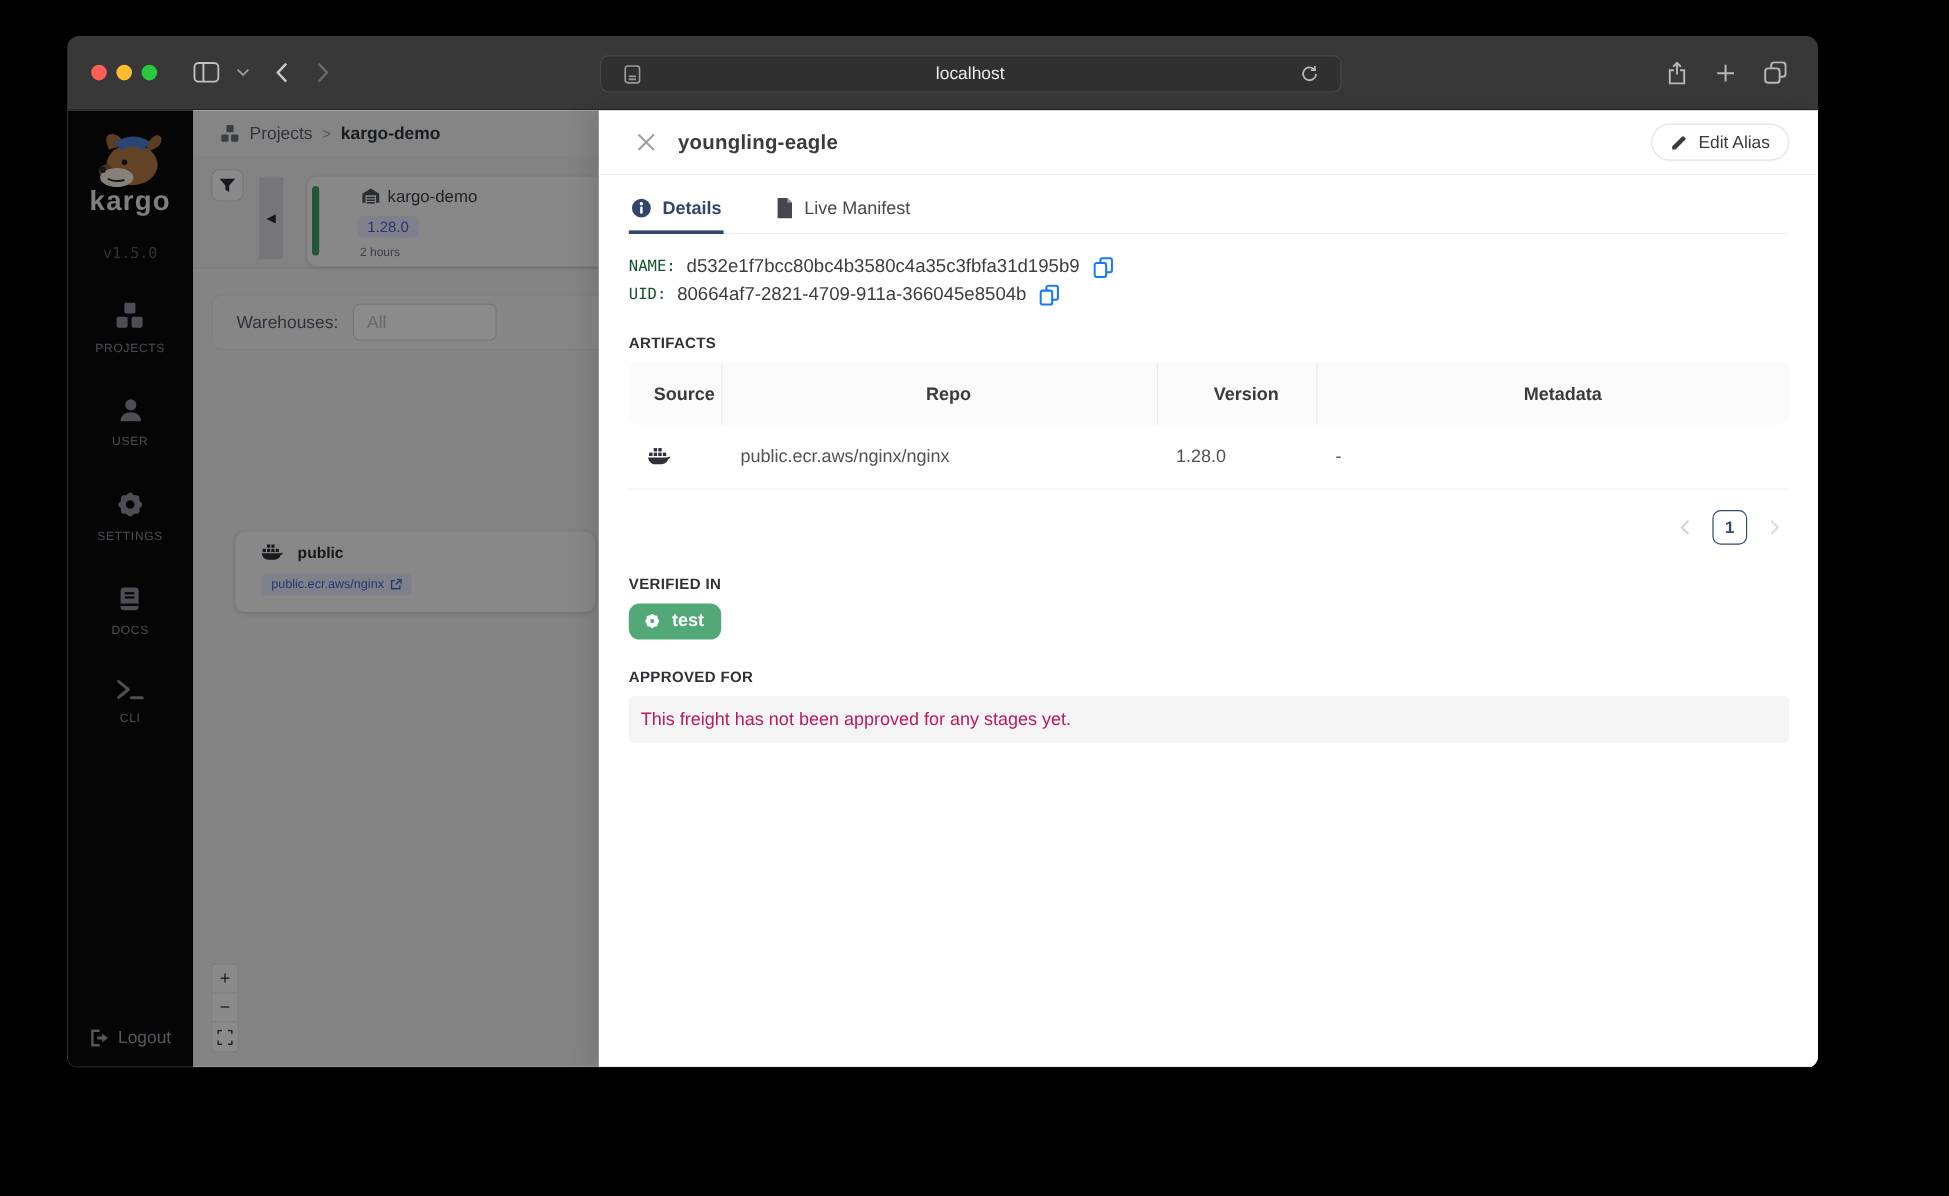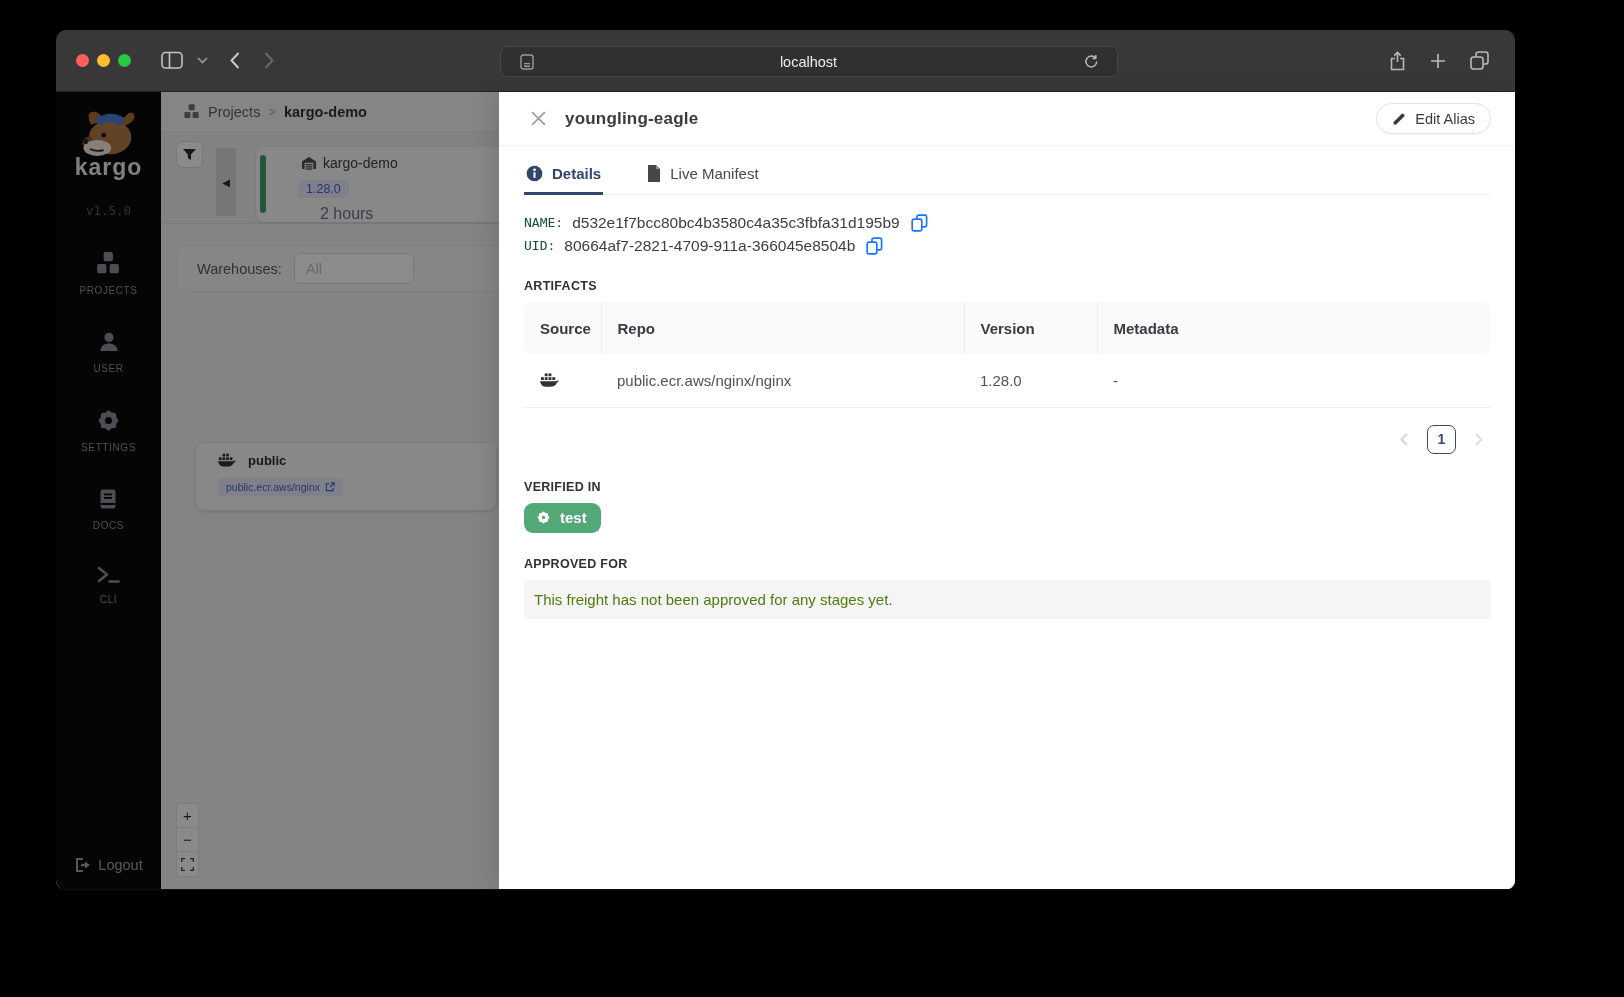--- a/index.html
+++ b/index.html
@@ -45,21 +45,21 @@
   .collapse-strip { position:absolute; left:55px; top:16px; width:20px; height:68px; background:#d8d8dc;
                     display:flex; align-items:center; justify-content:center; }
   .collapse-glyph { font-family:"DejaVu Sans", sans-serif; font-size:10px; color:#26282c; }
   .freight-card { position:absolute; left:95px; top:15px; width:430px; height:75px; background:#f7f7f8;
                   border-radius:8px; box-shadow:0 1px 3px rgba(0,0,0,.12); }
   .green-bar { position:absolute; left:4px; top:8px; width:6px; height:58px; border-radius:3px; background:#3f9e67; }
   .fc-title { position:absolute; left:45px; top:8px; display:flex; align-items:center; gap:6px;
               font-size:14px; color:#3a3f46; }
   .fc-ver { position:absolute; left:42px; top:33px; background:#e7eaff; color:#4b5cc4; font-size:12.5px;
             padding:2px 8px; border-radius:4px; }
-  .fc-age { position:absolute; left:44px; top:58px; font-size:16px; color:#6b7280;margin-left:20px; }
+  .fc-age { position:absolute; left:44px; top:58px; font-size:10px; color:#6b7280; }
   .wh-bar { position:absolute; left:15px; top:153px; width:560px; height:47px; background:#f4f4f6;
             border:1px solid #e7e7eb; border-radius:10px; display:flex; align-items:center; padding-left:20px; gap:12px; }
   .wh-label { font-size:14.5px; color:#565c66; }
   .wh-select { width:120px; height:31px; background:#fdfdfe; border:1px solid #d9d9dd; border-radius:6px;
                display:flex; align-items:center; padding-left:11px; color:#c0c0c6; font-size:14.5px; }
   .node-card { position:absolute; left:35px; top:351px; width:300px; height:67px; background:#f7f7f8;
                border-radius:8px; box-shadow:0 1px 4px rgba(0,0,0,.15); padding:10px 0 0 22px; }
   .node-title { display:flex; align-items:center; gap:12px; font-size:13px; font-weight:bold; color:#2c2f34; }
   .node-badge { margin-top:10px; display:inline-flex; align-items:center; gap:5px; background:#e6ebfa;
                 color:#4c63c9; font-size:10.5px; padding:3px 8px; border-radius:4px; }
@@ -90,36 +90,36 @@
   .meta { margin-top:16px; }
   .meta-row { display:flex; align-items:center; gap:9px; height:23px; }
   .meta-label { font-family:"DejaVu Sans Mono", monospace; font-size:13px; color:#14532d; }
   .meta-val { font-size:15.5px; color:#3d3d42; }
   .copy { display:inline-flex; margin-left:2px; cursor:pointer; }
 
   .sec-label { margin-top:22px; font-size:12.5px; font-weight:bold; color:#303036; letter-spacing:.3px; }
 
   table.artifacts { margin-top:9px; width:100%; border-collapse:collapse; }
   .artifacts thead tr { background:#fafafa; }
-  .artifacts th { text-align:left; font-size:15px; font-weight:bold; color:#3a3a40; height:52px; padding-left:16px; }
+  .artifacts th { text-align:center; font-size:15px; font-weight:bold; color:#3a3a40; height:52px; padding-left:16px; }
   .artifacts th + th { border-left:1px solid #ececee; }
   .artifacts thead tr th:first-child { border-radius:8px 0 0 8px; }
   .artifacts thead tr th:last-child { border-radius:0 8px 8px 0; }
   .artifacts td { height:53px; padding-left:16px; font-size:15px; color:#515158; border-bottom:1px solid #f0f0f0; }
   .col-source { width:77px; } .col-repo { width:363px; } .col-version { width:133px; }
 
   .pager { margin-top:17px; display:flex; justify-content:flex-end; align-items:center; gap:19px; padding-right:8px; }
   .pg-arrow { display:flex; align-items:center; cursor:default; }
   .pg-num { width:29px; height:29px; border:1.4px solid #36486b; border-radius:7px; display:flex;
             align-items:center; justify-content:center; color:#36486b; font-weight:bold; font-size:14px; cursor:pointer; }
 
   .stage-badge { margin-top:9px; display:inline-flex; align-items:center; gap:9px; background:#52a877;
                  color:#fff; font-size:15px; font-weight:bold; border-radius:9px; padding:6px 14px 7px 12px; cursor:pointer; }
 
-  .approve-box { margin-top:9px; background:#f5f5f6; border-radius:4px; padding:11px 10px; font-size:15px; color:#4d7c0f; }
+  .approve-box { margin-top:9px; background:#f5f5f6; border-radius:4px; padding:11px 10px; font-size:15px; color:#be185d; }
 
   svg { display:block; }
 </style>
 </head>
 <body>
 
 <div class="screen">
   <div class="window">
 
     <div class="toolbar">

